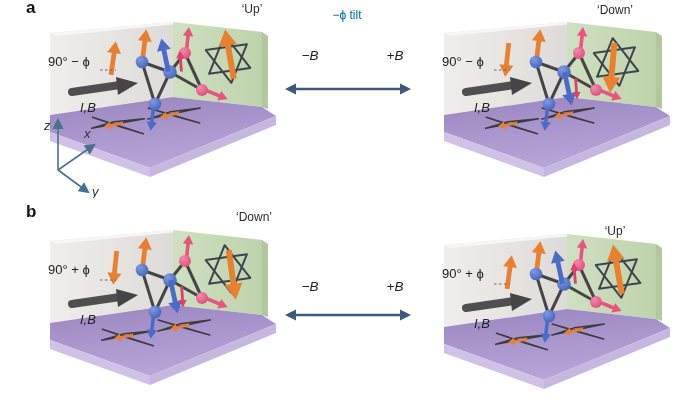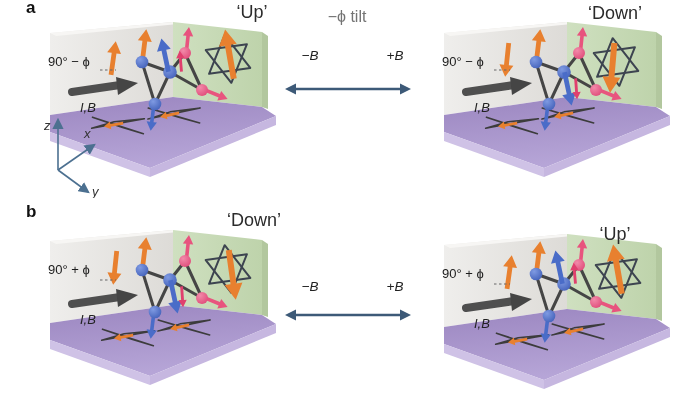--- a/index.html
+++ b/index.html
@@ -1,21 +1,21 @@
 <!DOCTYPE html>
 <html><head>
 <meta charset="utf-8">
 <style>
   html,body{margin:0;padding:0;background:#fff;}
   .figure{position:relative;width:685px;height:403px;background:#ffffff;
     font-family:"Liberation Sans",sans-serif;color:#1a1a1a;overflow:hidden;}
   .abs{position:absolute;}
   .panel-letter{font-weight:700;font-size:17px;color:#111;}
-  .corner{font-size:18px;color:#2b2b2b;text-align:center;white-space:nowrap;}
-  .tilt{font-size:16px;color:#737373;text-align:center;white-space:nowrap;}
+  .corner{font-size:12px;color:#2b2b2b;text-align:center;white-space:nowrap;}
+  .tilt{font-size:12px;color:#0369a1;text-align:center;white-space:nowrap;}
   .blabel{font-size:13.5px;font-style:italic;color:#222;text-align:center;white-space:nowrap;}
   svg{display:block;}
   .t-wall{font-size:13px;fill:#1c1c1c;}
   .t-ib{font-size:13px;font-style:italic;fill:#222;}
   .t-axis{font-size:13px;font-style:italic;fill:#333;}
   .dash{stroke:#666;stroke-width:1;stroke-dasharray:2.5,2.5;fill:none;}
 </style>
 </head>
 <body>
 

